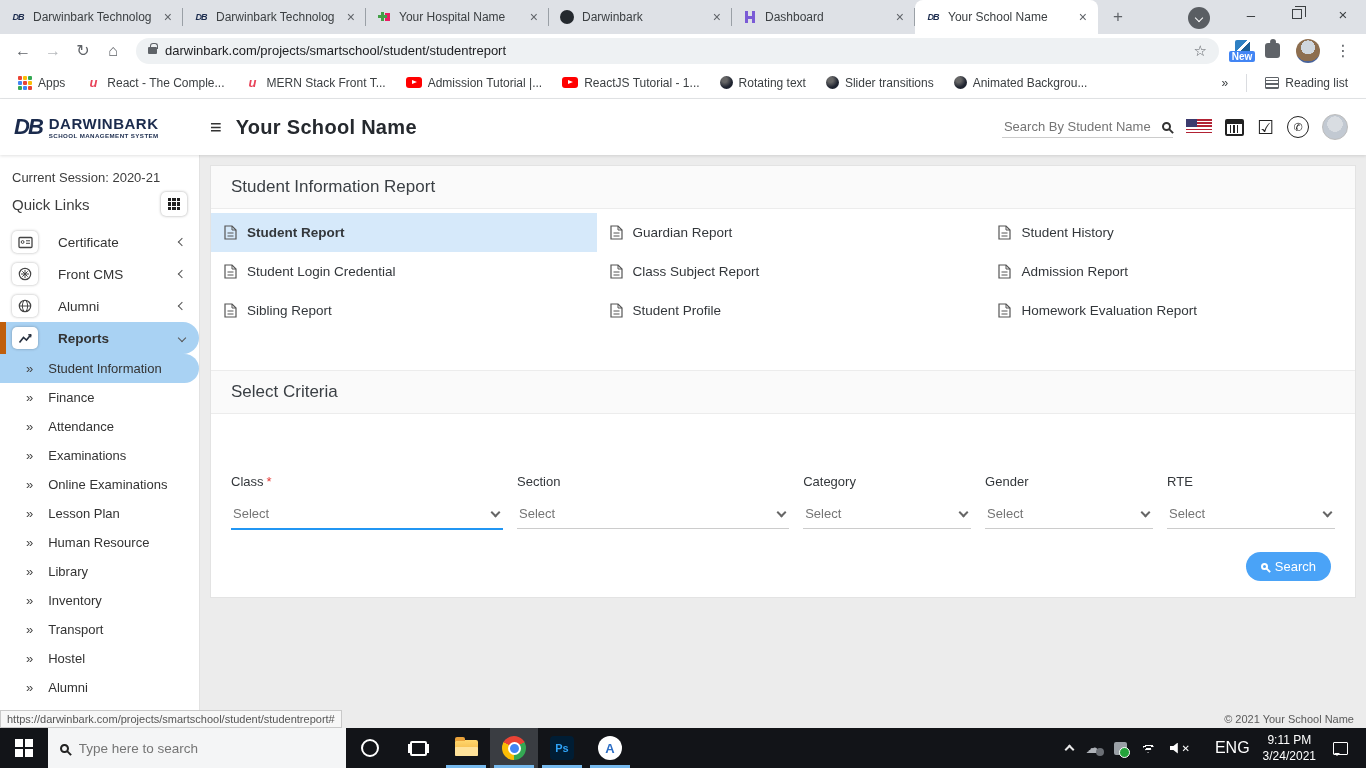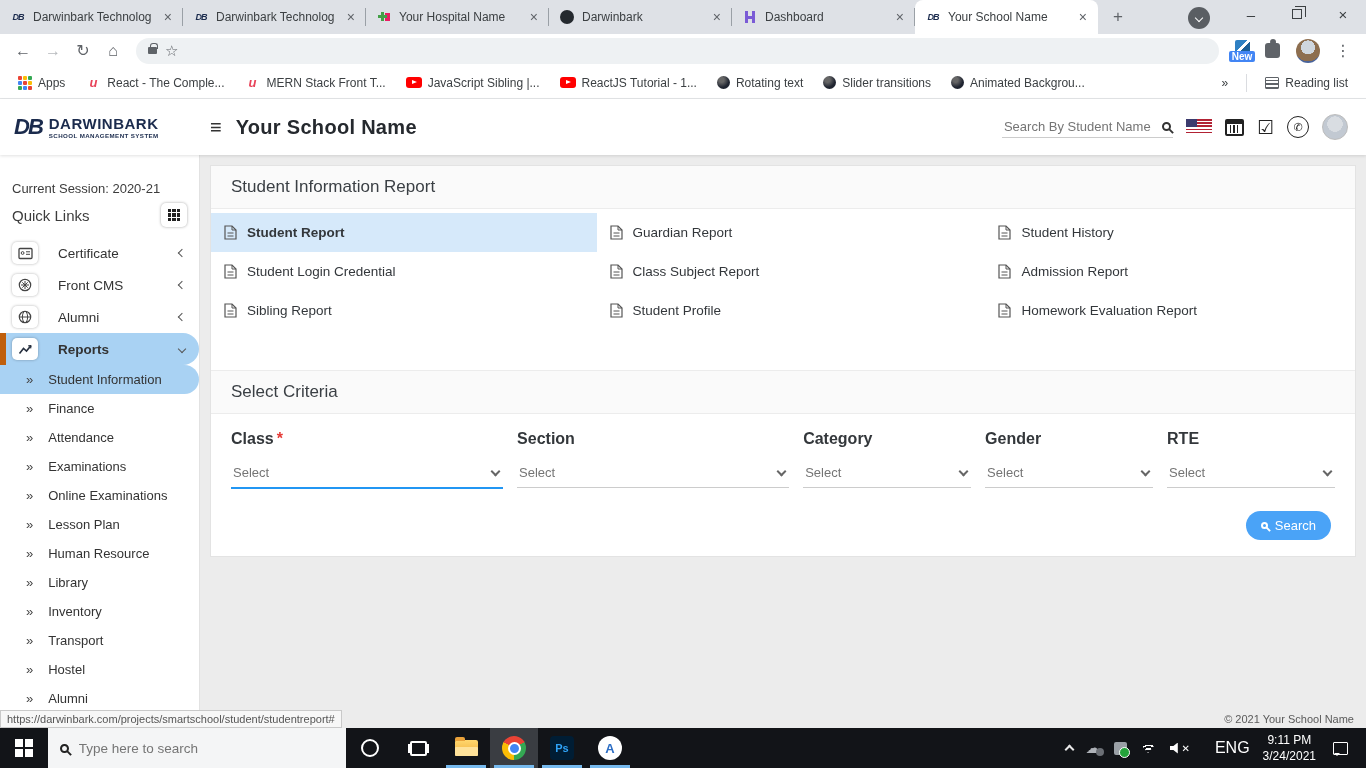--- a/index.html
+++ b/index.html
@@ -84,21 +84,21 @@
   .mag.white { border-color:#fff; } .mag.white::after { background:#fff; }
   .usflag { width:26px; height:16px; background:repeating-linear-gradient(#b22234 0 1.6px, #fff 1.6px 3.2px); position:relative; cursor:pointer; }
   .usflag::after { content:""; position:absolute; left:0; top:0; width:11px; height:8px; background:#3c3b6e; }
   .cal-ico { width:19px; height:17px; border:2px solid #222; border-top:5px solid #222; border-radius:2px; background:repeating-linear-gradient(90deg,#fff 0 2px,#222 2px 3.5px) center/12px 8px no-repeat; cursor:pointer; }
   .check-ico { font-size:19px; color:#222; cursor:pointer; }
   .wa-ico { width:22px; height:22px; border:1.7px solid #222; border-radius:50%; display:flex; align-items:center; justify-content:center; font-size:11px; color:#222; cursor:pointer; }
   .avatar-hdr { width:26px; height:26px; border-radius:50%; border:1.5px solid #bbb; background:radial-gradient(circle at 50% 38%, #d9dde2 0 40%, #c2c9d2 41%); cursor:pointer; }
 
   
   .workspace { flex:1; display:flex; background:#ececec; position:relative; overflow:hidden; }
-  .sidebar { width:200px; flex:none; background:#fff; border-right:1px solid #e2e2e2; padding-top:18px; }
+  .sidebar { width:200px; flex:none; background:#fff; border-right:1px solid #e2e2e2; padding-top:7px; }
   .session { font-size:13px; color:#3c3c3c; padding:8px 12px 2px; }
   .quicklinks { display:flex; align-items:center; justify-content:space-between; padding:5px 12px 6px; }
   .quicklinks-label { font-size:15px; color:#3c3c3c; }
   .ql-btn { width:26px; height:24px; background:#fff; border-radius:5px; box-shadow:0 0 3px rgba(0,0,0,.35); display:flex; align-items:center; justify-content:center; cursor:pointer; }
   .ql-grid { width:12px; height:12px; display:grid; grid-template-columns:repeat(3,3.2px); grid-template-rows:repeat(3,3.2px); gap:1.2px; }
   .ql-grid span { background:#222; }
   .menu { margin-top:4px; }
   .menu-item { height:32px; display:flex; align-items:center; gap:20px; padding:0 14px 0 12px; font-size:13.5px; color:#333; cursor:pointer; position:relative; }
   .menu-icon-box { width:26px; height:22px; background:#fff; border-radius:5px; box-shadow:0 0 3px rgba(0,0,0,.3); display:flex; align-items:center; justify-content:center; flex:none; }
   .menu-item .chev { margin-left:auto; }
@@ -112,21 +112,21 @@
   .main { flex:1; padding:10px 10px 0 10px; position:relative; }
   .card { background:#fff; border:1px solid #e3e3e3; }
   .card-title { font-size:17px; color:#3a3f44; padding:11px 20px; background:#fafafa; border-bottom:1px solid #ececec; }
   .links-grid { display:grid; grid-template-columns:33.7% 34% 32.3%; padding:4px 0 40px; }
   .link-item { height:39px; display:flex; align-items:center; gap:10px; padding-left:13px; font-size:13.5px; color:#33373b; cursor:pointer; }
   .link-item.active { background:#d6e9fa; font-weight:bold; }
   .criteria-title { border-top:1px solid #ececec; }
   .criteria-row { display:flex; gap:14px; padding:16px 20px 0; }
   .crit-field { flex:1; }
   .crit-field.wide { flex:1.62; }
-  .crit-label { font-size:16px; font-weight:bold; color:#33373b; margin-bottom:12px; }
+  .crit-label { font-size:13px; font-weight:normal; color:#33373b; margin-bottom:12px;margin-top:44px; }
   .crit-label .req { color:#e53935; margin-left:3px; }
   .crit-select { display:flex; align-items:center; justify-content:space-between; border-bottom:1px solid #ccc; padding:5px 4px 7px 2px; cursor:pointer; }
   .crit-select.focus { border-bottom:2px solid #2196f3; }
   .crit-select .val { font-size:13px; color:#757575; }
   .sel-chev { width:7px; height:7px; border-right:2px solid #666; border-bottom:2px solid #666; transform:rotate(45deg); margin-bottom:3px; }
   .search-row { display:flex; justify-content:flex-end; padding:22px 24px 16px; }
   .btn-search { background:#4aa3f7; color:#fff; border:none; border-radius:16px; padding:7px 15px; font-size:13px; display:flex; align-items:center; gap:7px; cursor:pointer; font-family:inherit; }
   .btn-search .mag { width:7px; height:7px; }
   .page-footer { position:absolute; bottom:3px; right:12px; font-size:11px; color:#5a5a5a; }
   .status-tooltip { position:absolute; left:0; bottom:0; background:#f7f7f7; border:1px solid #c9c9c9; font-size:11px; color:#555; padding:2px 6px; z-index:8; }
@@ -219,20 +219,21 @@
     </div>
   </div>
 
   <div class="addressbar">
     <div class="nav-ico">←</div>
     <div class="nav-ico dim">→</div>
     <div class="nav-ico">↻</div>
     <div class="nav-ico">⌂</div>
     <div class="omnibox">
       <span class="lock"></span>
+      <span class="url-text">darwinbark.com/projects/smartschool/student/studentreport</span>
       <span class="omni-star">☆</span>
     </div>
     <div class="ext-new">
       <span class="sq"></span>
       <span class="badge">New</span>
     </div>
     <div class="puzzle"></div>
     <div class="avatar-sm"></div>
     <div class="nav-ico">⋮</div>
   </div>
@@ -255,21 +256,21 @@
     <div class="bm">
       <span class="fav fav-udemy">u</span>
       <span>React - The Comple...</span>
     </div>
     <div class="bm">
       <span class="fav fav-udemy">u</span>
       <span>MERN Stack Front T...</span>
     </div>
     <div class="bm">
       <span class="fav-yt"></span>
-      <span>JavaScript Sibling |...</span>
+      <span>Admission Tutorial |...</span>
     </div>
     <div class="bm">
       <span class="fav-yt"></span>
       <span>ReactJS Tutorial - 1...</span>
     </div>
     <div class="bm">
       <span class="fav-pen"></span>
       <span>Rotating text</span>
     </div>
     <div class="bm">

